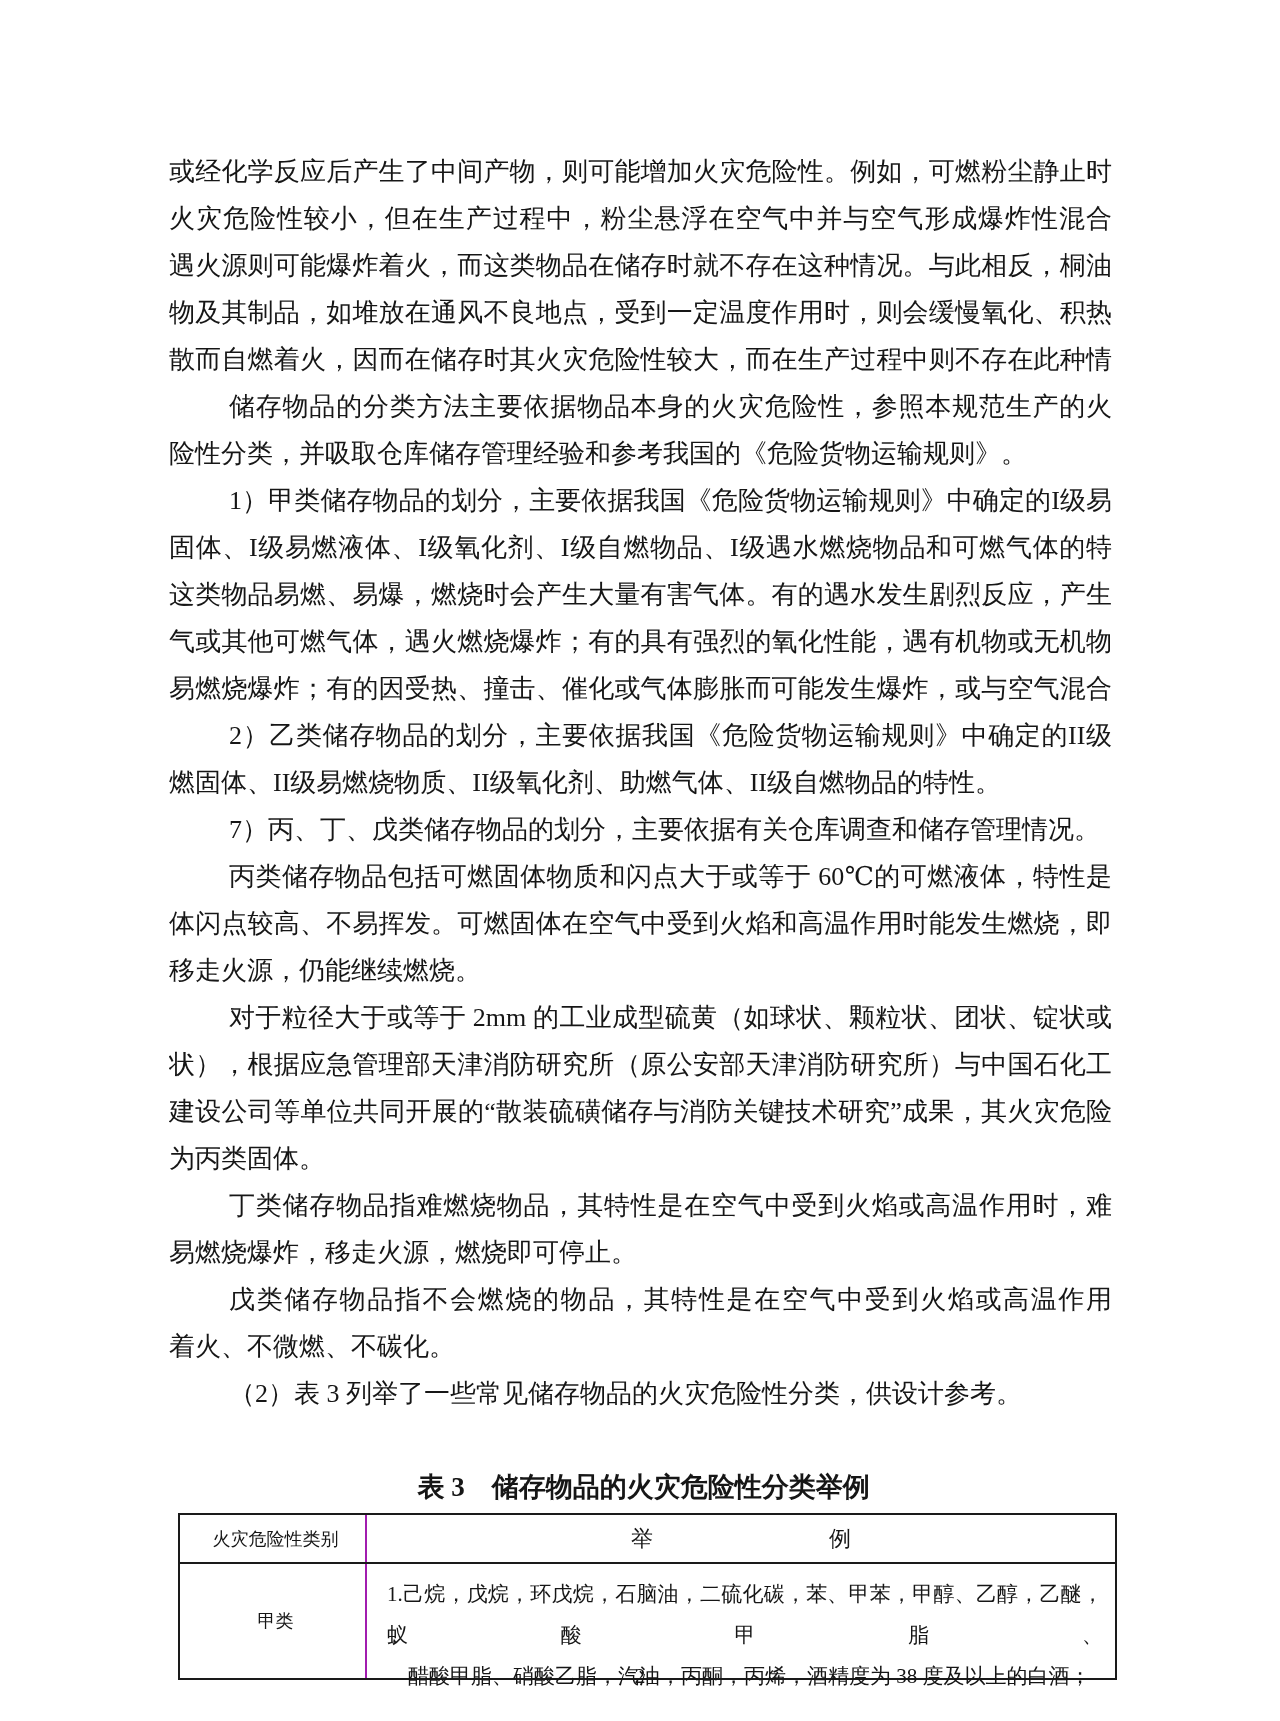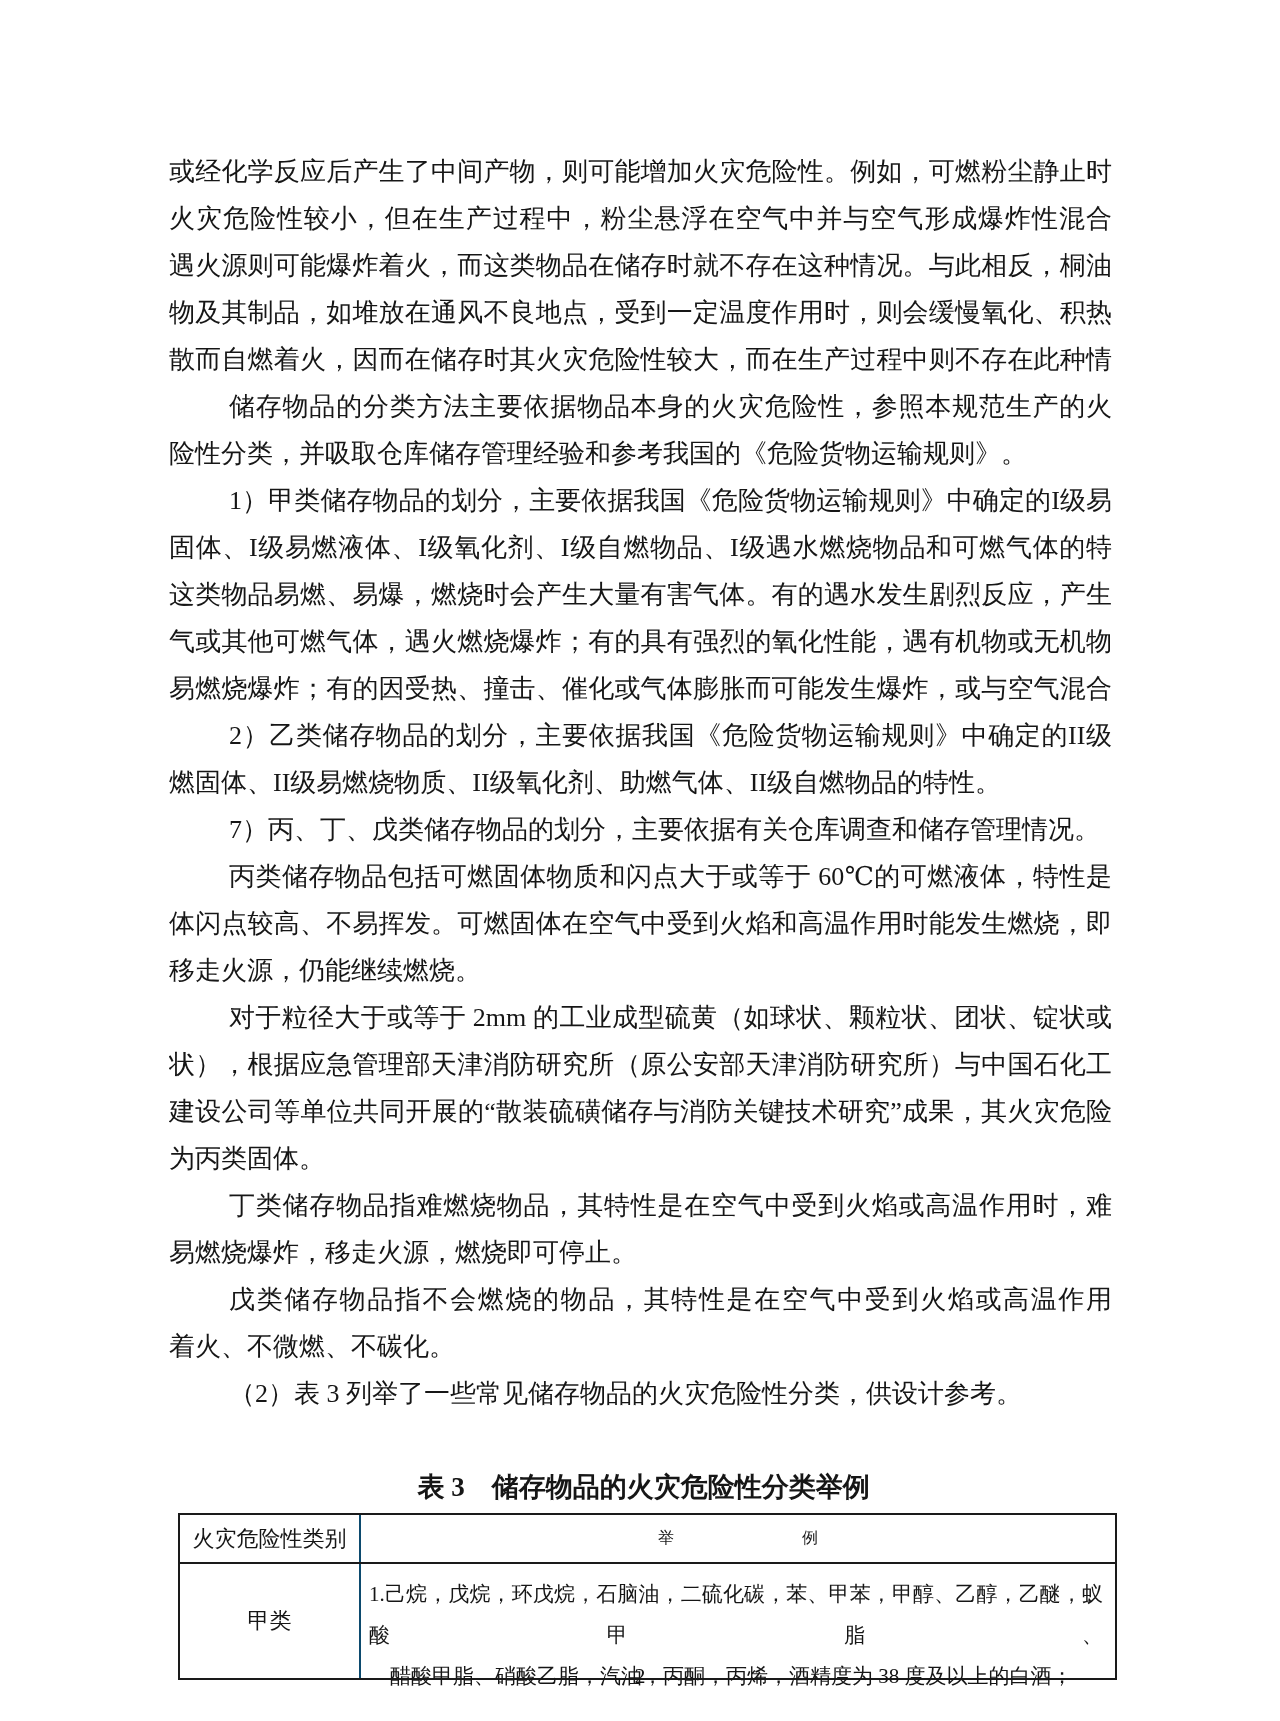--- a/index.html
+++ b/index.html
@@ -20,27 +20,27 @@
     position:absolute; left:175px; top:1467px; width:937px;
     text-align:center; font-size:27px; font-weight:bold; line-height:40px;
   }
   .tbl {
     position:absolute; left:178px; top:1513px; width:935px;
     border:2px solid #1a1a1a; box-sizing:content-box;
   }
   .tr { display:flex; }
   .th-row { height:47px; border-bottom:2px solid #1a1a1a; }
   .c1 {
-    flex:0 0 179px; width:179px; border-right:2px solid #0c4a6e;
-    display:flex; align-items:center; justify-content:center; font-size:22px;
+    flex:0 0 179px; width:179px; border-right:2px solid #a21caf;
+    display:flex; align-items:center; justify-content:center; font-size:18px;margin-left:6px;
   }
   .c2 { flex:1; min-width:0; }
-  .hdr2 { display:flex; align-items:center; justify-content:center; font-size:16px; }
+  .hdr2 { display:flex; align-items:center; justify-content:center; font-size:22px; }
   .td-row { height:114px; }
-  .ex { padding:10px 12px 0 8px; box-sizing:border-box; }
+  .ex { padding:10px 12px 0 20px; box-sizing:border-box; }
   .exln {
     font-size:21px; line-height:41px;
     text-align:justify; text-justify:inter-character; overflow:hidden;
   }
   .exln.j { text-align-last:justify; }
   .ln2 { padding-left:21px; }
   .pageno {
     position:absolute; left:0; top:1658px; width:1280px;
     text-align:center; font-size:22px; line-height:36px;
   }

